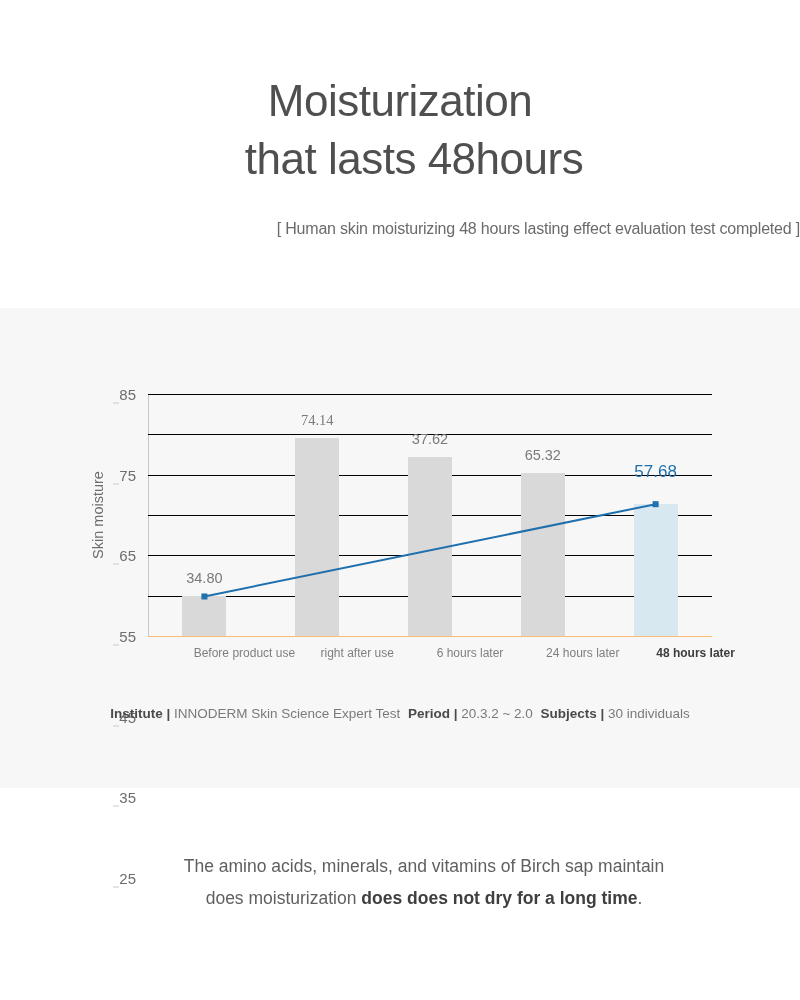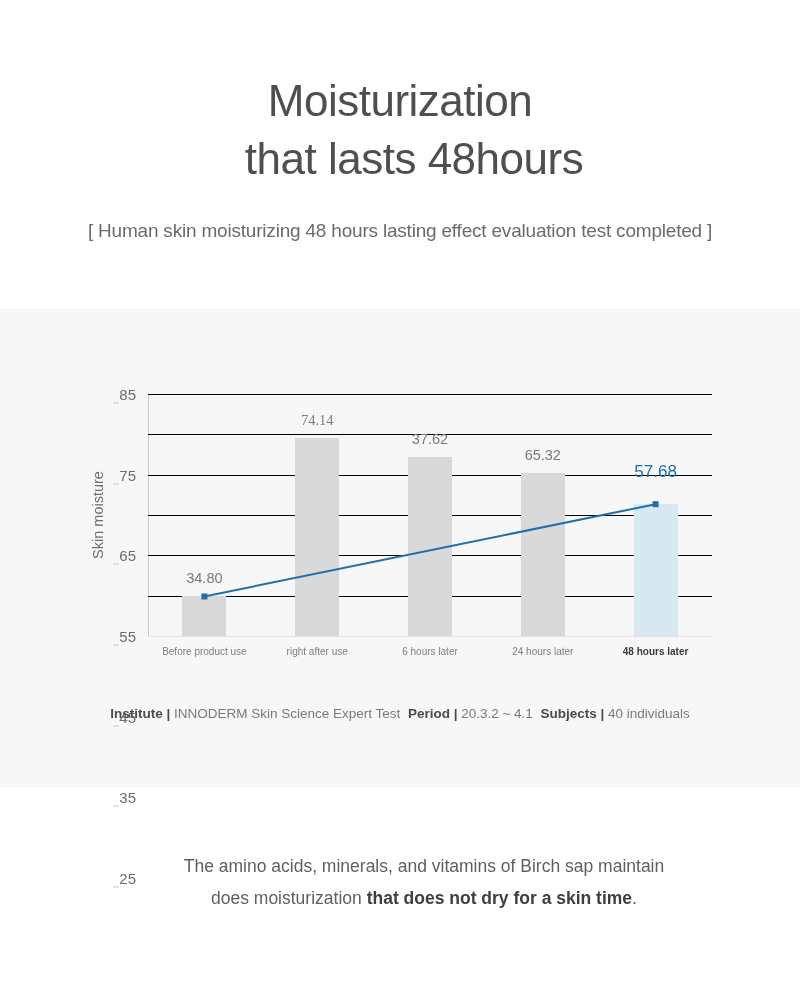--- a/index.html
+++ b/index.html
@@ -25,24 +25,25 @@
   .title {
     font-size: 44px;
     font-weight: 300;
     color: #4f4f4f;
     line-height: 1.32;
     letter-spacing: -0.5px;
   }
   .title .line2 { display: block; padding-left: 28px; }
   .subtitle {
     margin-top: 32px;
-    font-size: 19px;
+    font-size: 16px;
     font-weight: 300;
     color: #6b6b6b;
     letter-spacing: -0.2px;
+    text-align: right;
   }
 
   
   .panel {
     position: absolute;
     left: 0; top: 308px;
     width: 800px; height: 480px;
     background: #f7f7f7;
   }
   .chart-wrap {
@@ -63,21 +64,21 @@
     width: 1px; height: 243px;
     background: #c9c9c9;
   }
   .gridline {
     position: absolute;
     left: 0;
     width: 100%;
     height: 1px;
     background: #000000;
   }
-  .gridline.base { background: #e5e5e5; }
+  .gridline.base { background: #fdba74; }
   .tick-label {
     position: absolute;
     right: 100%;
     margin-right: 12px;
     transform: translateY(-50%);
     font-size: 15px;
     color: #6d6d6d;
     white-space: nowrap;
   }
   .tick-mark {
@@ -138,23 +139,24 @@
   .cat-labels {
     position: absolute;
     left: 148px;
     top: 338px;
     width: 564px;
     height: 24px;
   }
   .cat {
     position: absolute;
     transform: translateX(-50%);
-    font-size: 10px;
+    font-size: 12px;
     color: #7f7f7f;
     white-space: nowrap;
+    margin-left: 40px;
   }
   .cat.bold { color: #3d3d3d; font-weight: bold; }
 
   .line-svg {
     position: absolute;
     left: 148px; top: 86px;
     width: 564px; height: 242px;
     overflow: visible;
   }
 
@@ -263,28 +265,28 @@
           <div class="cat" style="left: 169.2px;">right after use</div>
           <div class="cat" style="left: 282px;">6 hours later</div>
           <div class="cat" style="left: 394.8px;">24 hours later</div>
           <div class="cat bold" style="left: 507.6px;">48 hours later</div>
         </div>
 
       <div class="footnote">
         <b>Institute |</b>
         <span>INNODERM Skin Science Expert Test</span>
         &nbsp;<b>Period |</b>
-        <span>20.3.2 ~ 4.1</span>
+        <span>20.3.2 ~ 2.0</span>
         &nbsp;<b>Subjects |</b>
-        <span>40 individuals</span>
+        <span>30 individuals</span>
       </div>
 
     </div>
   </div>
 
   <div class="bottom">
     <div>The amino acids, minerals, and vitamins of Birch sap maintain</div>
     <div>
-      <span>does moisturization </span><b>that does not dry for a skin time</b><span>.</span>
+      <span>does moisturization </span><b>does does not dry for a long time</b><span>.</span>
     </div>
   </div>
 
 </div>
 
 </body></html>

